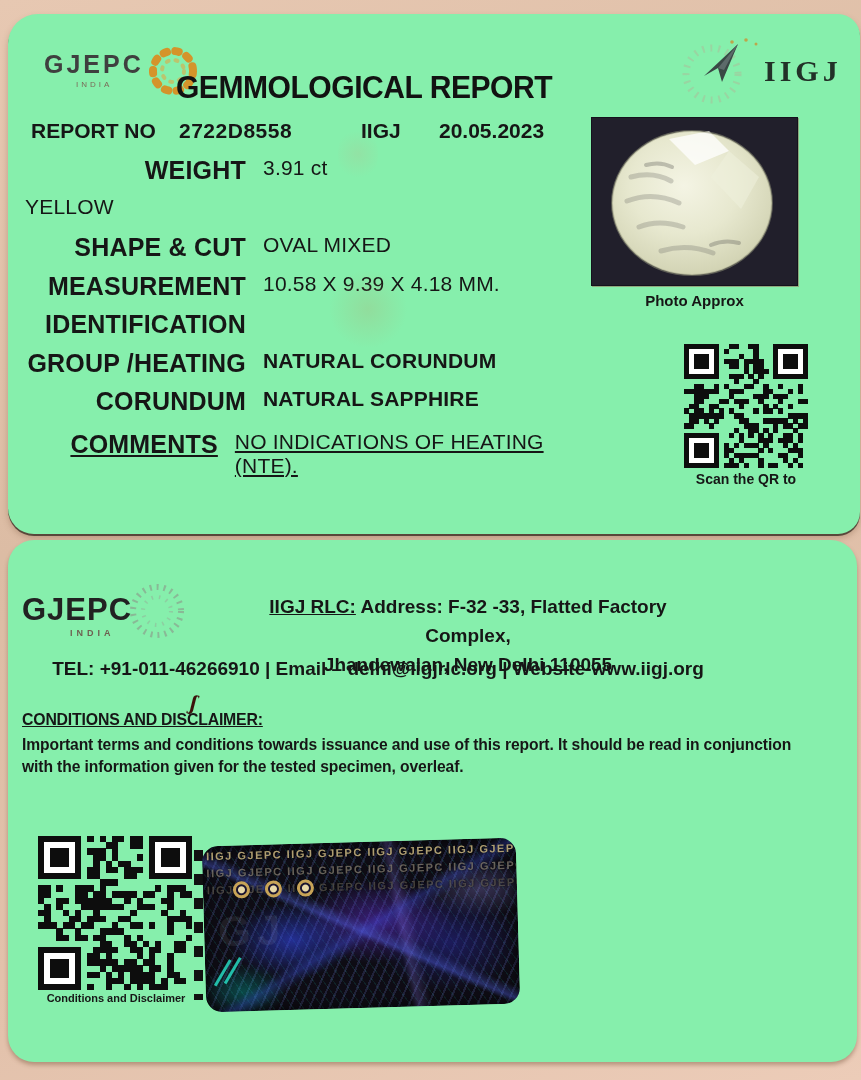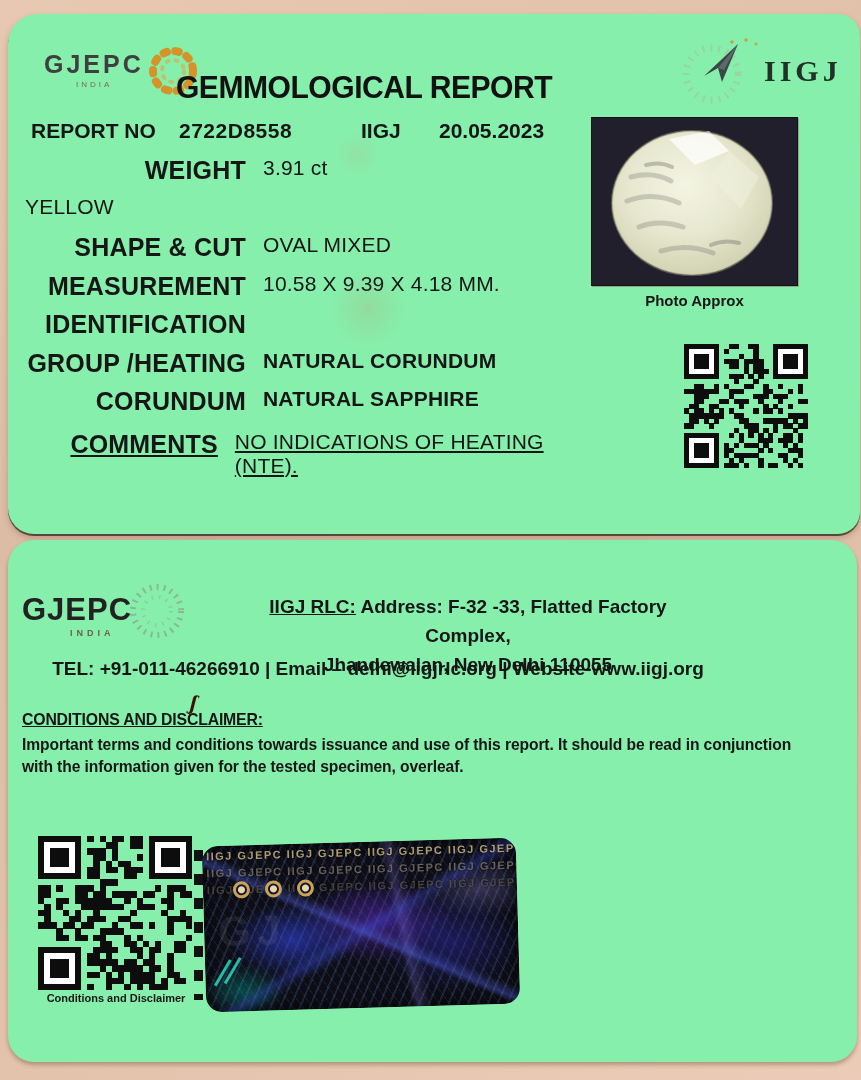--- a/index.html
+++ b/index.html
@@ -430,20 +430,21 @@
         <rect x="2" y="2" width="3" height="3"></rect>
         <rect x="18" y="0" width="7" height="7"></rect>
         <rect x="19" y="1" width="5" height="5" fill="#fff"></rect>
         <rect x="20" y="2" width="3" height="3"></rect>
         <rect x="0" y="18" width="7" height="7"></rect>
         <rect x="1" y="19" width="5" height="5" fill="#fff"></rect>
         <rect x="2" y="20" width="3" height="3"></rect>
       </svg>
     </div>
   <div id="qr-top-caption">
+    <div>Scan the QR to</div>
   </div>
 
   <div class="stain" style="left:320px; top:250px; width:80px; height:90px; background:radial-gradient(circle, rgba(190,150,95,.20), transparent 65%);"></div>
   <div class="stain" style="left:330px; top:110px; width:40px; height:60px; background:radial-gradient(circle, rgba(200,170,130,.18), transparent 65%);"></div>
 </div>
 
 <div class="card" id="bottom-card">
 
   <div class="gjepc-logo" id="gjepc-bottom">
     <span class="gjepc-text">GJEPC</span>

